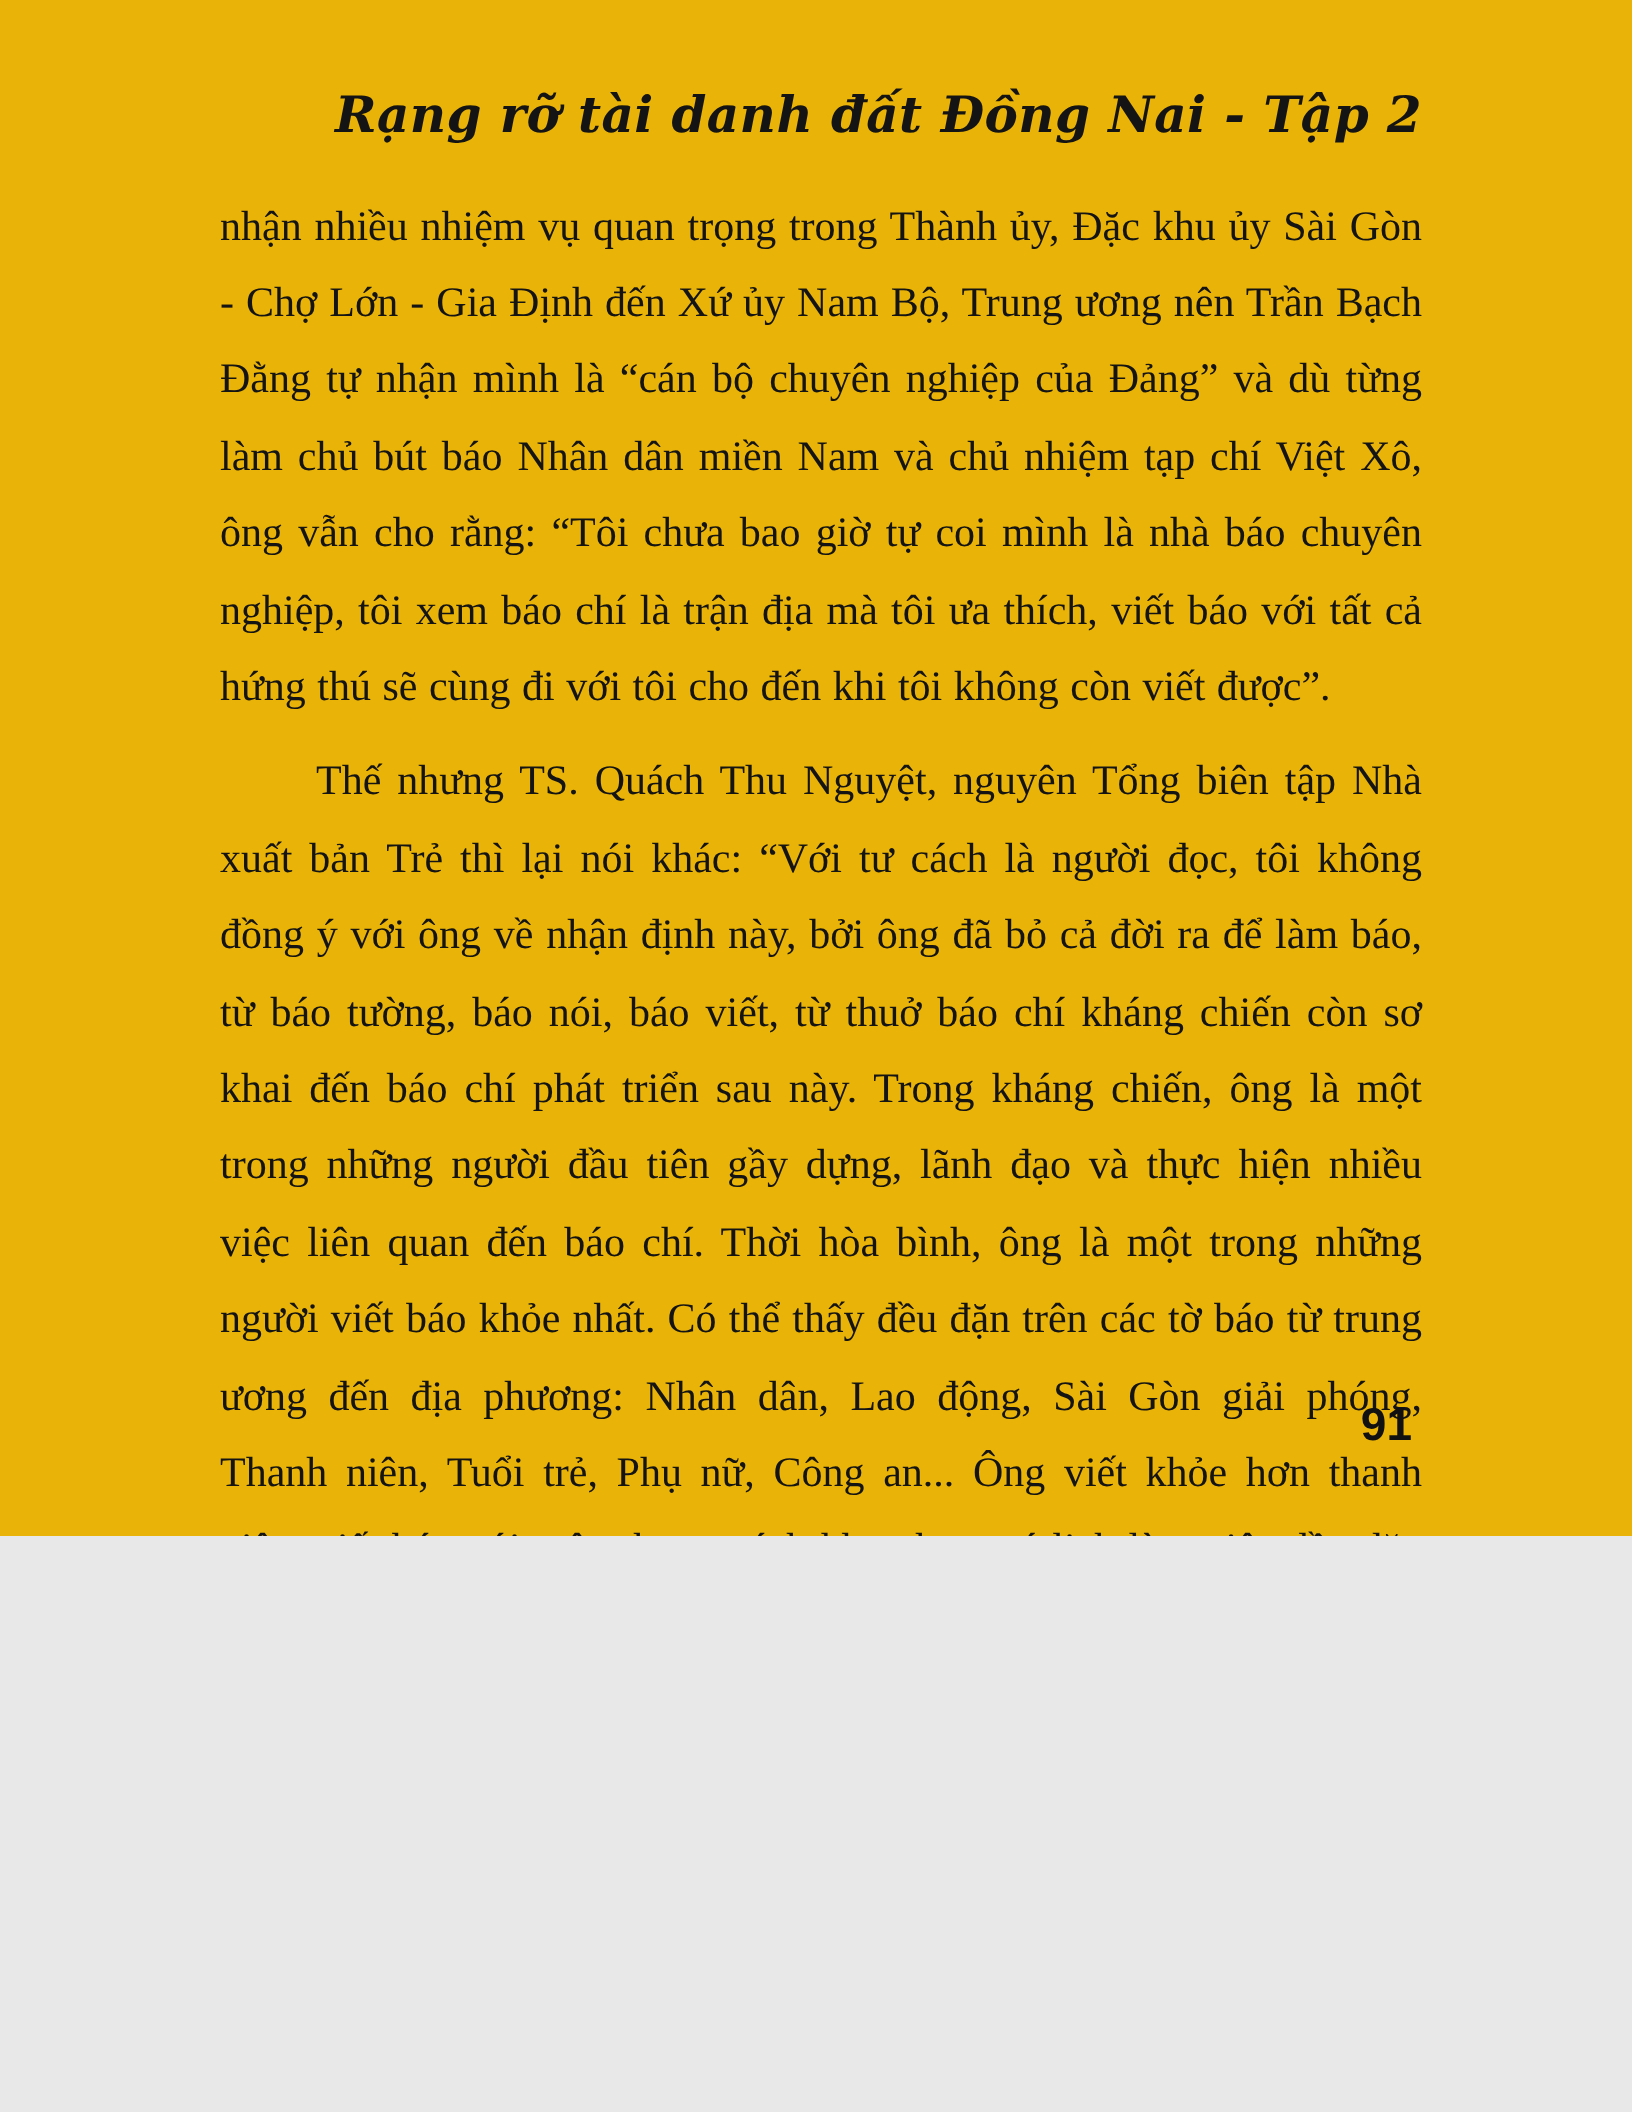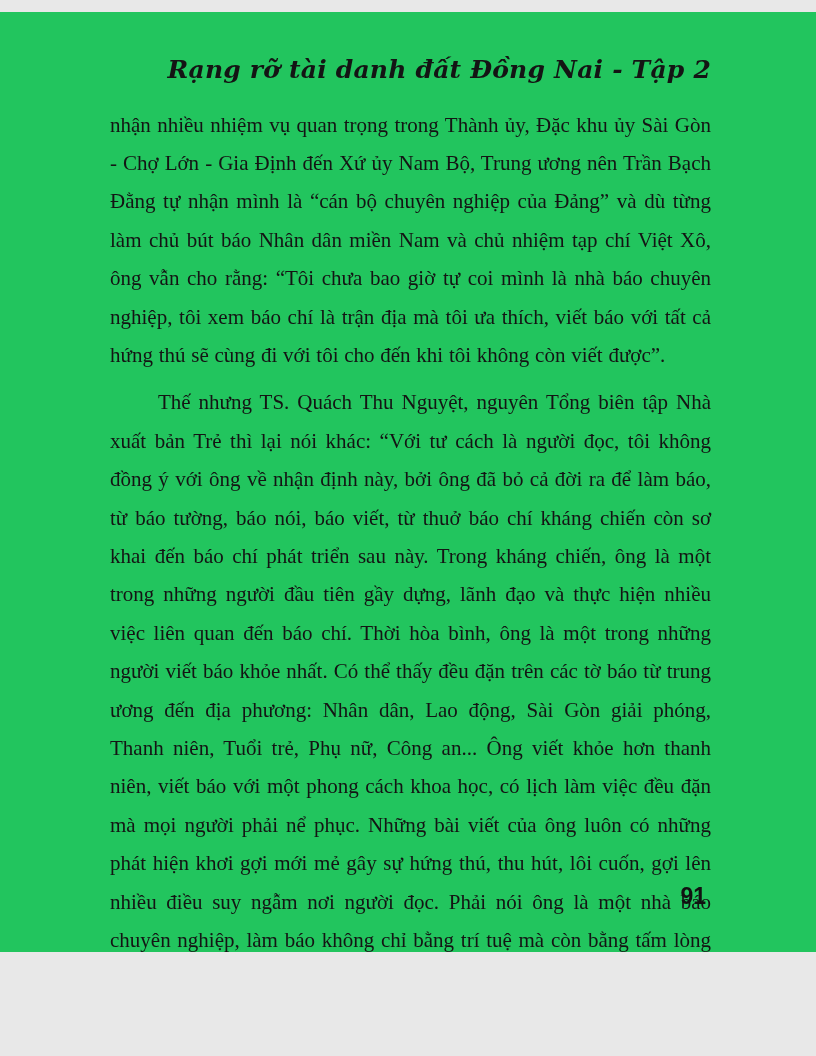--- a/index.html
+++ b/index.html
@@ -3,23 +3,23 @@
 <meta charset="utf-8">
 <style>
   html, body {
     margin: 0;
     padding: 0;
     background: #e8e8e8;
   }
   .page {
     position: relative;
     width: 816px;
-    height: 940px;
-    margin: 12px auto;
-    background: #22c55e;
+    height: 768px;
+    margin: 0 auto;
+    background: #eab308;
     color: #141414;
     font-family: "Liberation Serif", "DejaVu Serif", serif;
     overflow: hidden;
     box-sizing: border-box;
   }
   .text-block {
     position: absolute;
     left: 110px;
     top: 44px;
     width: 601px;

